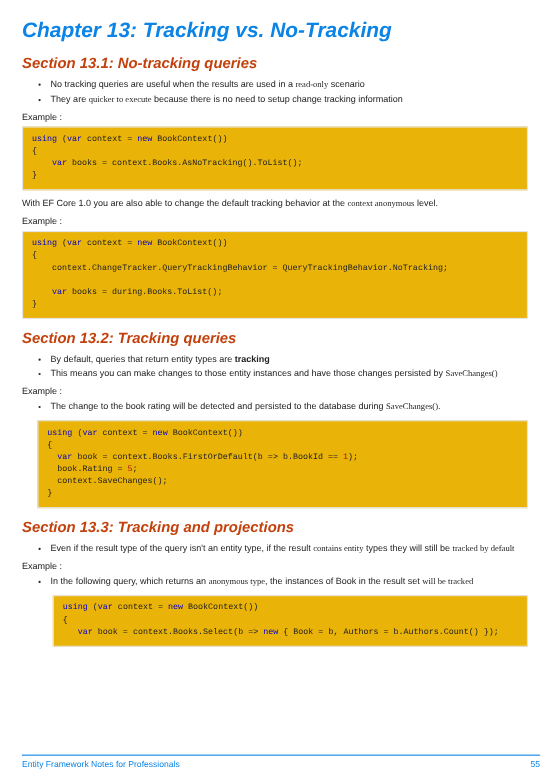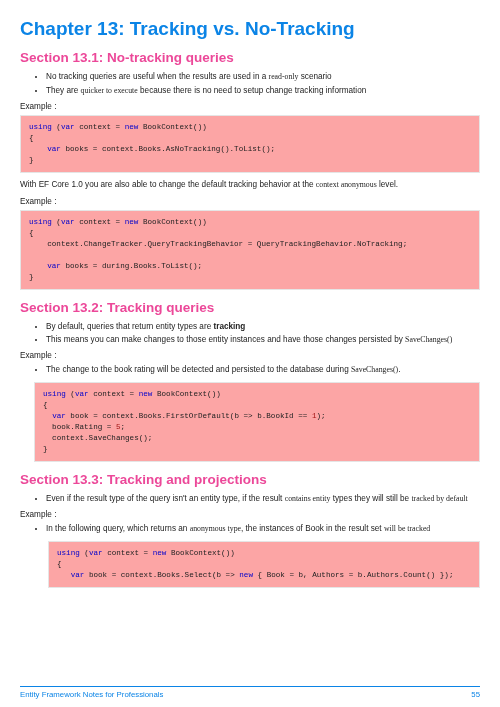--- a/index.html
+++ b/index.html
@@ -1,27 +1,27 @@
 <!DOCTYPE html>
 <html><head>
 <meta charset="utf-8">
 <style>
   * { margin: 0; padding: 0; box-sizing: border-box; }
   body { width: 500px; height: 707px; font-family: Arial, Helvetica, sans-serif; background: #fff; position: relative; padding: 18px 20px 28px 20px; font-size: 8.2px; color: #222; }
-  h1 { color: #0b84e6; font-size: 19px; font-weight: bold; margin-bottom: 8px; }
-  h2 { color: #ec4899; font-size: 13.5px; font-weight: bold; margin-bottom: 6px; margin-top: 10px; }
+  h1 { color: #0b84e6; font-size: 19px; font-weight: bold; margin-bottom: 8px; font-style: italic; }
+  h2 { color: #c2410c; font-size: 13.5px; font-weight: bold; margin-bottom: 6px; margin-top: 10px; font-style: italic; }
   ul { padding-left: 26px; margin-bottom: 6px; }
   li { margin-bottom: 2px; line-height: 1.35; }
   .mono-inline { font-family: Liberation Serif, serif; font-size: 7.8px; }
   .example-lbl { font-weight: normal; margin: 6px 0 4px 0; font-size: 8.2px; }
-  pre { background: #fca5a5; border: 1px solid #e5e5e5; padding: 6px 8px; font-family: "Courier New", monospace; font-size: 7.6px; line-height: 1.45; white-space: pre; overflow: hidden; margin-bottom: 6px; }
+  pre { background: #eab308; border: 1px solid #e5e5e5; padding: 6px 8px; font-family: "Courier New", monospace; font-size: 7.6px; line-height: 1.45; white-space: pre; overflow: hidden; margin-bottom: 6px; }
   .kw { color: #0000cc; }
   .lit { color: #a31515; }
   p { margin: 6px 0; line-height: 1.35; }
-  .footer { position: absolute; bottom: 8px; left: 20px; right: 20px; border-top: 1px solid #0b84e6; padding-top: 3px; display: flex; justify-content: space-between; color: #0b84e6; font-size: 7.8px; }
+  .footer { position: absolute; bottom: 8px; left: 20px; right: 9px; border-top: 1px solid #0b84e6; padding-top: 3px; display: flex; justify-content: space-between; color: #0b84e6; font-size: 7.8px; }
   .indent1 { margin-left: 14px; }
   .indent2 { margin-left: 28px; }
 </style>
 </head>
 <body>
 
 <h1>Chapter 13: Tracking vs. No-Tracking</h1>
 
 <h2>Section 13.1: No-tracking queries</h2>
 <ul>

